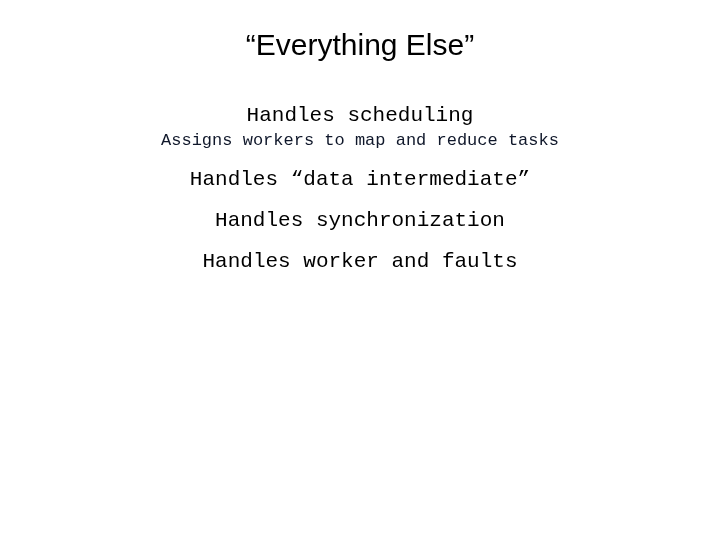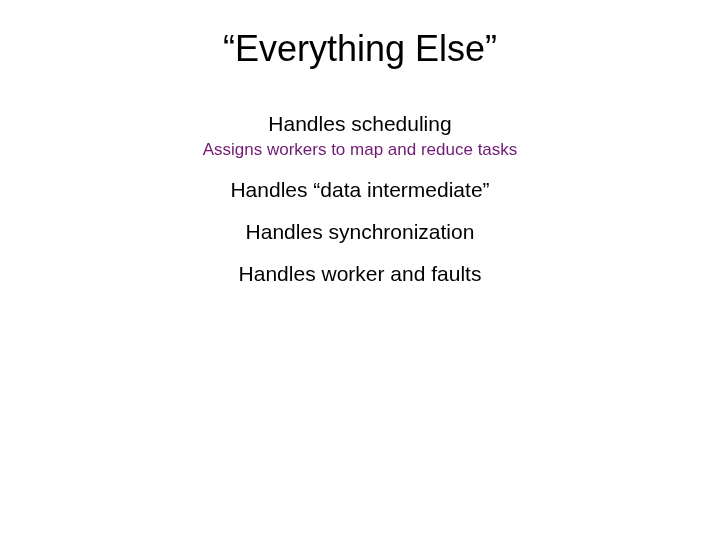--- a/index.html
+++ b/index.html
@@ -12,36 +12,37 @@
     color: #000000;
   }
   .slide {
     box-sizing: border-box;
     width: 720px;
     height: 540px;
     padding-top: 28px;
     text-align: center;
   }
   .title {
-    font-size: 36px;
+    font-size: 30px;
     font-weight: 400;
     margin-bottom: 42px;
   }
   .section {
     margin-bottom: 18px;
+    font-family: Liberation Mono, monospace;
   }
   .heading {
     font-size: 21px;
     font-weight: 400;
     margin-bottom: 4px;
   }
   .detail {
     font-size: 17px;
     font-weight: 400;
-    color: #701a75;
+    color: #0f172a;
   }
 </style>
 </head>
 <body>
 
 <div class="slide">
   <div class="title">“Everything Else”</div>
 
   <div class="section">
     <div class="heading">Handles scheduling</div>

